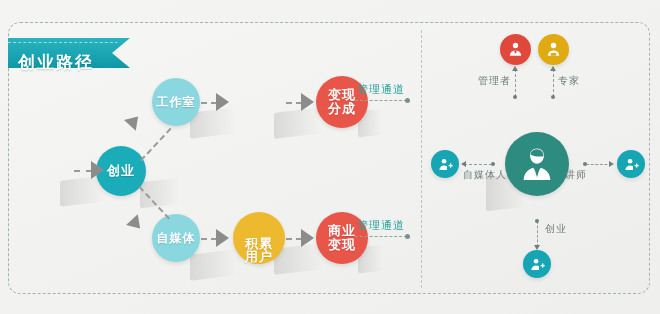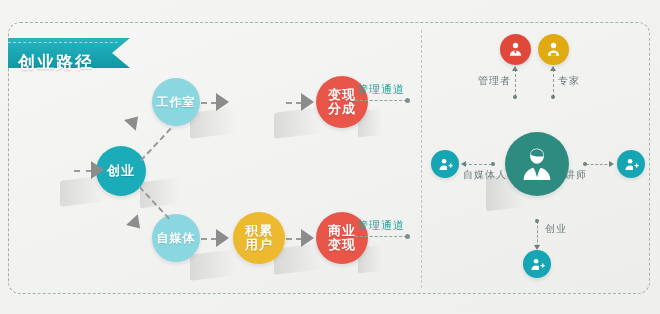--- a/index.html
+++ b/index.html
@@ -187,21 +187,21 @@
 
   <div class="shadow-tail" style="left:190px;top:252px;width:46px;"></div>
   <div class="node" style="left:152px;top:214px;width:48px;height:48px;background:#8ad7e0;font-size:12px;">
     <span>自媒体</span>
   </div>
 
   <div class="hdash" style="left:201px;top:238px;width:16px;"></div>
   <div class="arrow-r" style="left:216px;top:229px;"></div>
 
   <div class="shadow-tail" style="left:274px;top:246px;width:48px;"></div>
-  <div class="node" style="left:233px;top:212px;width:52px;height:52px;background:#edb92e;font-size:13px;">
+  <div class="node" style="left:233px;top:212px;width:52px;height:52px;background:#edb92e;font-size:13px;align-items:flex-end;">
     <div>
       <span>积累</span>
       <span>用户</span>
     </div>
   </div>
 
   <div class="hdash" style="left:286px;top:238px;width:16px;"></div>
   <div class="arrow-r" style="left:301px;top:229px;"></div>
 
   <div class="shadow-tail" style="left:358px;top:246px;width:24px;"></div>

